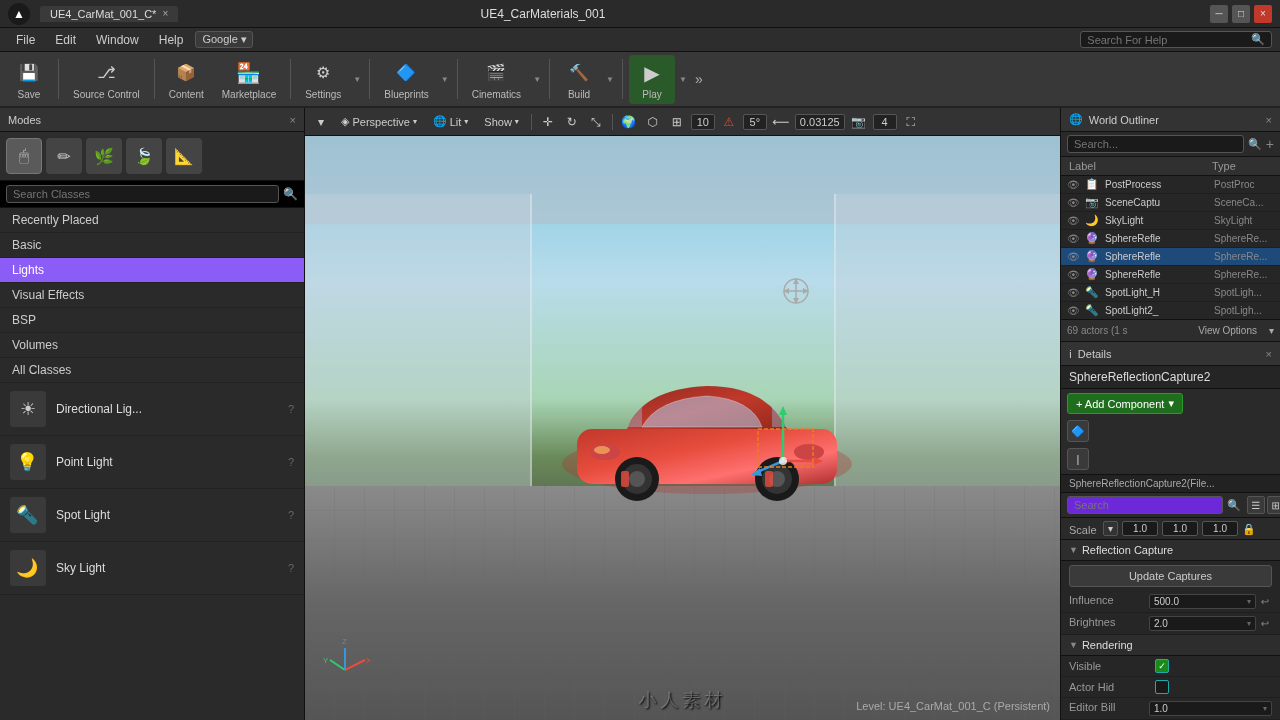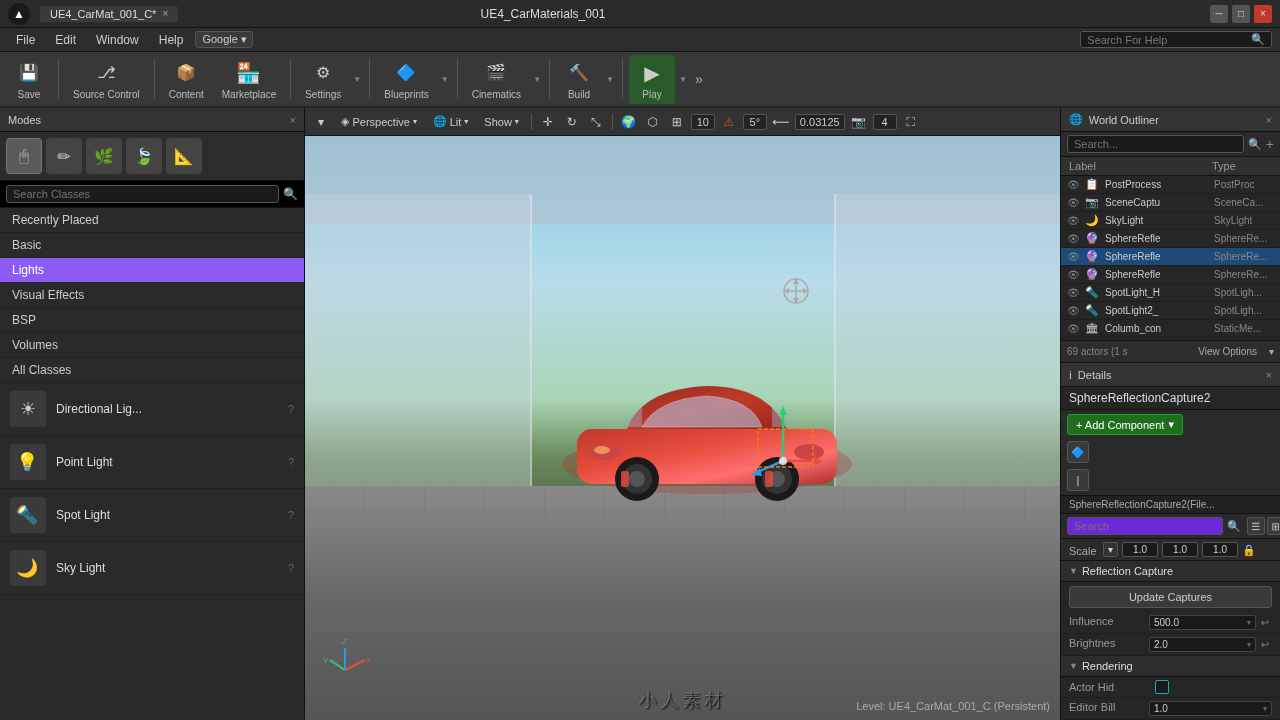--- a/index.html
+++ b/index.html
@@ -1024,20 +1024,24 @@
             <span class="arrow">▾</span>
           </div>
           <div class="prop-action">↩</div>
         </div>
 
         <div class="section-header">
           <span class="section-arrow">▼</span>
           <span>Rendering</span>
         </div>
         <div class="checkbox-row">
+          <span class="checkbox-label">Visible</span>
+          <div class="checkbox">✓</div>
+        </div>
+        <div class="checkbox-row">
           <span class="checkbox-label">Actor Hid</span>
           <div class="checkbox unchecked"></div>
         </div>
         <div class="prop-row">
           <span class="prop-label">Editor Bill</span>
           <div class="prop-value">
             <span>1.0</span>
             <span class="arrow">▾</span>
           </div>
         </div>

